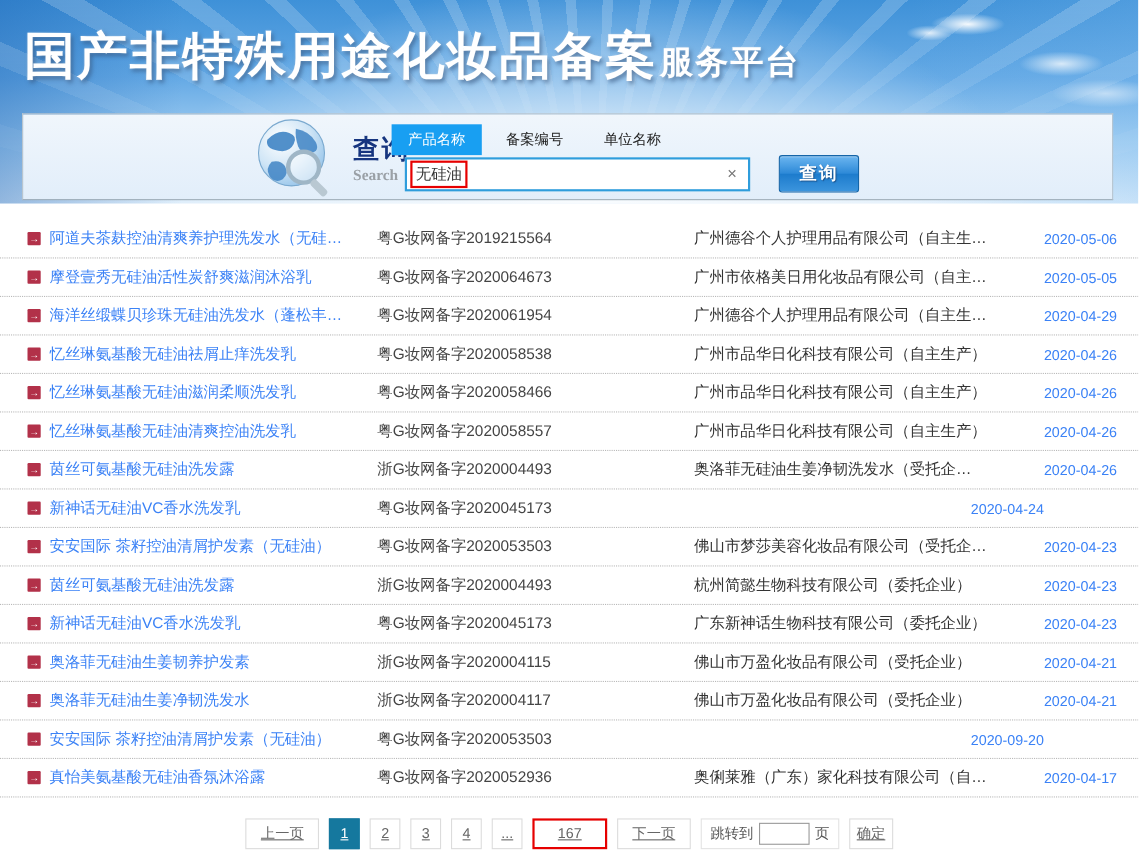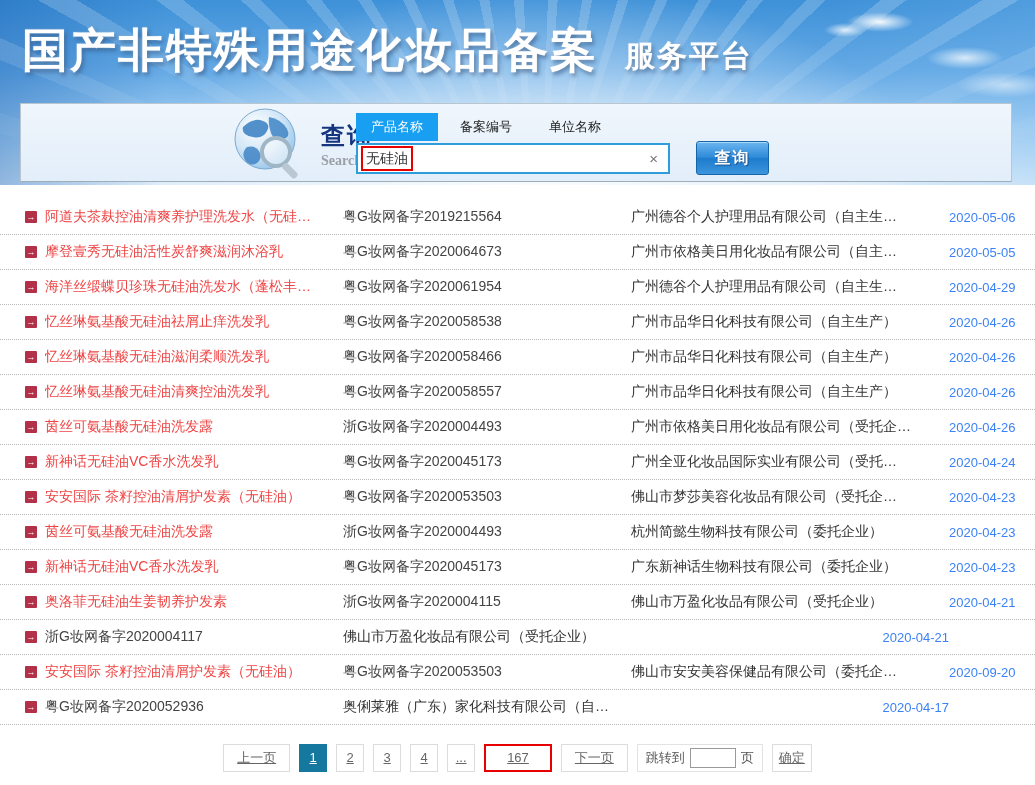--- a/index.html
+++ b/index.html
@@ -27,41 +27,41 @@
       radial-gradient(ellipse 30px 10px at 845px 30px, rgba(255,255,255,.8), rgba(255,255,255,0) 70%),
       radial-gradient(ellipse 55px 16px at 965px 58px, rgba(255,255,255,.75), rgba(255,255,255,0) 70%),
       radial-gradient(ellipse 70px 18px at 1005px 85px, rgba(255,255,255,.55), rgba(255,255,255,0) 70%);
   }
   .banner-title {
     position:absolute; left:22px; top:20px; white-space:nowrap;
     color:#fff; font-weight:bold; letter-spacing:2px;
     text-shadow: 2px 3px 4px rgba(50,80,120,.6), 0 0 2px rgba(255,255,255,.4);
   }
   .banner-title .main { font-size:46px;font-family:Liberation Serif, serif; }
-  .banner-title .sub  { font-size:30px; margin-left:27px; }
+  .banner-title .sub  { font-size:30px; margin-left:2px; }
 
   
   .search-panel {
     position:absolute; left:20px; top:103px; width:992px; height:79px;
     background:linear-gradient(180deg,#f0f6fc 0%, #e2eefa 100%);
     border:1px solid #b9c5cf; border-bottom-color:#9fadb8;
   }
   .logo { position:absolute; left:208px; top:1px; width:78px; height:78px; }
   .logo-text { position:absolute; left:300px; top:16px; }
   .logo-text .cn { font-size:24px; font-weight:bold; color:#16357f; letter-spacing:2px; }
   .logo-text .en { font-size:14px; font-weight:bold; color:#9aa0a6; font-family:"Liberation Serif","DejaVu Serif",serif; margin-top:1px; }
 
   .search-main { position:absolute; left:335px; top:9px; }
   .tabs { display:flex; align-items:flex-start; height:28px; }
   .tab { font-size:13px; color:#222; padding:0 15px; height:28px; line-height:28px; cursor:pointer; margin-right:7px; }
   .tab.active { background:#189ff2; color:#fff; }
   .input-row { display:flex; align-items:center; }
   .search-input {
     position:relative; width:314px; height:31px; background:#fff;
-    border:2px solid #2f9ddc; display:flex; align-items:center; padding:0 6px 0 3px;
+    border:2px solid #2f9ddc; display:flex; align-items:center; padding:0 6px 0 3px;margin-left:12px;
   }
   .query-highlight {
     display:inline-block; border:2px solid #e60000; padding:0 3px;
     font-size:14px; color:#333; line-height:21px;
   }
   .clear { margin-left:auto; color:#777; font-size:15px; cursor:pointer; padding:0 4px; }
   .search-btn {
     margin-left:26px; width:73px; height:34px; cursor:pointer;
     background:linear-gradient(180deg,#6cb6f0 0%, #2e8ad8 48%, #1d7ccd 52%, #3c95dd 100%);
     border:1px solid #1565a8; border-radius:3px;
@@ -74,21 +74,21 @@
   .table { margin-top:15px; }
   .row {
     display:grid; grid-template-columns: 20px 298px 288px 318px 1fr;
     align-items:center; height:35px; padding:0 22px 0 25px;
     border-bottom:1px dotted #b8b8b8;
   }
   .row .ric {
     width:12px; height:12px; background:#b23149; color:#fff;
     font-size:9px; line-height:12px; text-align:center; border-radius:1px;
   }
-  .row .name { font-size:14px; color:#ef4444; white-space:nowrap; overflow:hidden; cursor:pointer; }
+  .row .name { font-size:14px; color:#3b82f6; white-space:nowrap; overflow:hidden; cursor:pointer; }
   .row .num  { font-size:14px; color:#444; white-space:nowrap; }
   .row .comp { font-size:14px; color:#333; white-space:nowrap; overflow:hidden; }
   .row .date { font-size:13px; color:#3b82f6; text-align:right; white-space:nowrap; }
 
   
   .pagination {
     margin-top:19px; display:flex; justify-content:center; align-items:center; gap:9px;
     font-size:13px; color:#666;
   }
   .pg-btn {
@@ -199,28 +199,27 @@
         <span class="ric">→</span>
         <span class="name">忆丝琳氨基酸无硅油清爽控油洗发乳</span>
         <span class="num">粤G妆网备字2020058557</span>
         <span class="comp">广州市品华日化科技有限公司（自主生产）</span>
         <span class="date">2020-04-26</span>
       </div>
       <div class="row">
         <span class="ric">→</span>
         <span class="name">茵丝可氨基酸无硅油洗发露</span>
         <span class="num">浙G妆网备字2020004493</span>
-        <span class="comp">广州市依格美日用化妆品有限公司（受托企…</span>
+        <span class="comp">奥洛菲无硅油生姜净韧洗发水（受托企…</span>
         <span class="date">2020-04-26</span>
       </div>
       <div class="row">
         <span class="ric">→</span>
         <span class="name">新神话无硅油VC香水洗发乳</span>
         <span class="num">粤G妆网备字2020045173</span>
-        <span class="comp">广州全亚化妆品国际实业有限公司（受托…</span>
         <span class="date">2020-04-24</span>
       </div>
       <div class="row">
         <span class="ric">→</span>
         <span class="name">安安国际 茶籽控油清屑护发素（无硅油）</span>
         <span class="num">粤G妆网备字2020053503</span>
         <span class="comp">佛山市梦莎美容化妆品有限公司（受托企…</span>
         <span class="date">2020-04-23</span>
       </div>
       <div class="row">
@@ -239,33 +238,34 @@
       </div>
       <div class="row">
         <span class="ric">→</span>
         <span class="name">奥洛菲无硅油生姜韧养护发素</span>
         <span class="num">浙G妆网备字2020004115</span>
         <span class="comp">佛山市万盈化妆品有限公司（受托企业）</span>
         <span class="date">2020-04-21</span>
       </div>
       <div class="row">
         <span class="ric">→</span>
+        <span class="name">奥洛菲无硅油生姜净韧洗发水</span>
         <span class="num">浙G妆网备字2020004117</span>
         <span class="comp">佛山市万盈化妆品有限公司（受托企业）</span>
         <span class="date">2020-04-21</span>
       </div>
       <div class="row">
         <span class="ric">→</span>
         <span class="name">安安国际 茶籽控油清屑护发素（无硅油）</span>
         <span class="num">粤G妆网备字2020053503</span>
-        <span class="comp">佛山市安安美容保健品有限公司（委托企…</span>
         <span class="date">2020-09-20</span>
       </div>
       <div class="row">
         <span class="ric">→</span>
+        <span class="name">真怡美氨基酸无硅油香氛沐浴露</span>
         <span class="num">粤G妆网备字2020052936</span>
         <span class="comp">奥俐莱雅（广东）家化科技有限公司（自…</span>
         <span class="date">2020-04-17</span>
       </div>
     </div>
 
   <div class="pagination">
     <button class="pg-btn wide">上一页</button>
     <span id="pages" style="display:flex;gap:9px;align-items:center;">
         <button class="pg-btn active">1</button>

